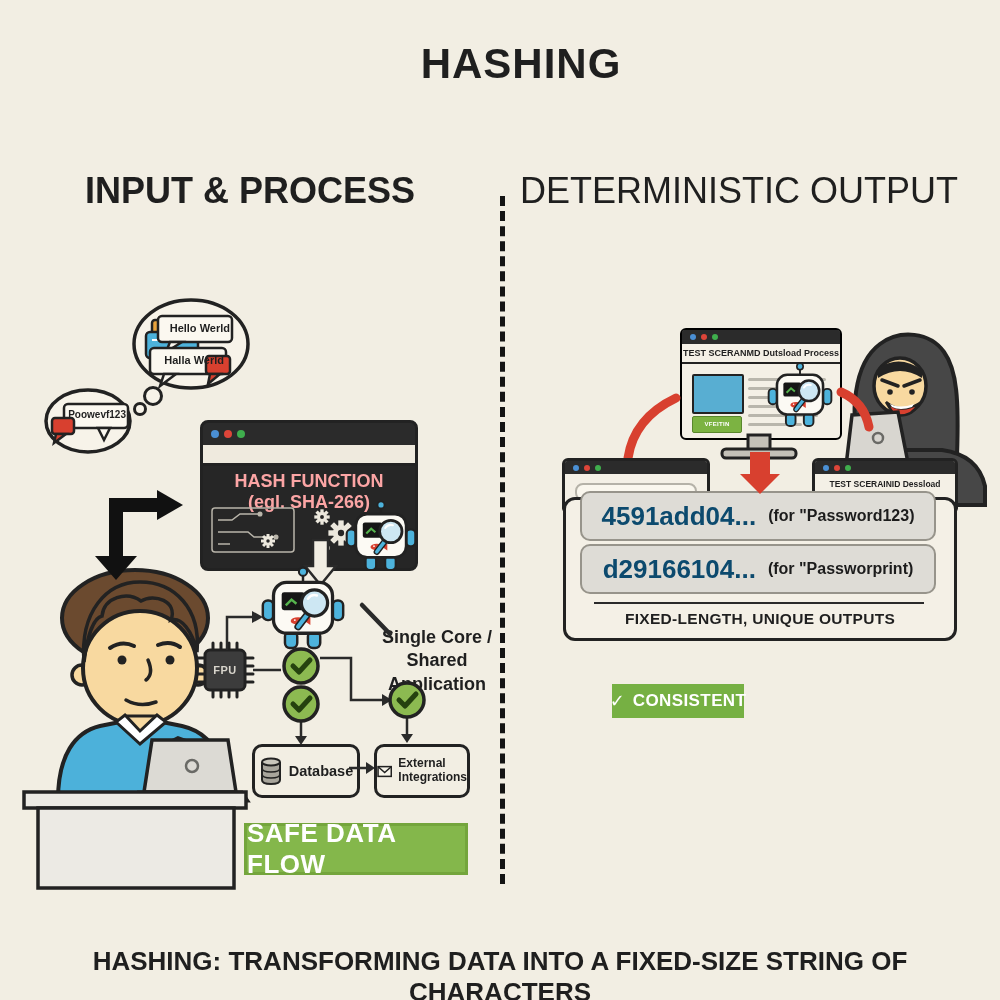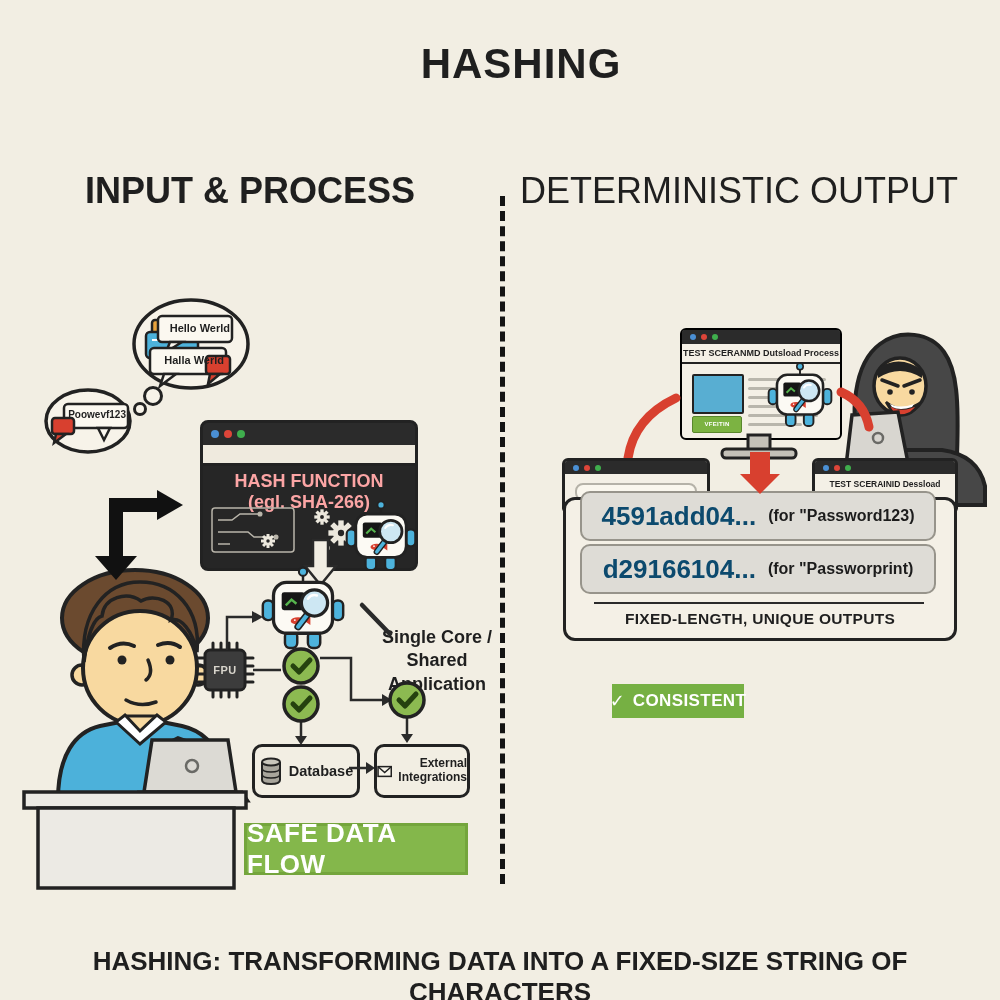--- a/index.html
+++ b/index.html
@@ -1,19 +1,19 @@
 <!DOCTYPE html>
 <html><head>
 <meta charset="utf-8">
 <style>
   html,body{margin:0;padding:0;}
   body{font-family:"Liberation Sans","DejaVu Sans",sans-serif;}
   #canvas{position:relative;width:1000px;height:1000px;background:#f2eee3;overflow:hidden;color:#1f1f1f;}
   .abs{position:absolute;}
-  .preline{white-space:pre-line;text-align:right;}
+  .preline{white-space:pre-line;}
 
   
   #main-title{top:40px;left:0;width:1000px;font-size:42px;font-weight:bold;letter-spacing:1px;text-align:center;padding-left:21px;}
   #left-header{top:170px;left:10px;width:480px;font-size:36px;font-weight:bold;text-align:center;}
   #right-header{top:170px;left:520px;width:470px;font-size:36px;font-weight:normal;text-align:left;}
   #divider{left:500px;top:196px;height:688px;width:0;border-left:5px dashed #141414;}
   #footer-caption{top:946px;left:0;width:1000px;font-size:26px;font-weight:bold;text-align:center;}
 
   
   .titlebar{display:flex;align-items:center;gap:5px;padding-left:8px;background:#2b2b2b;}

